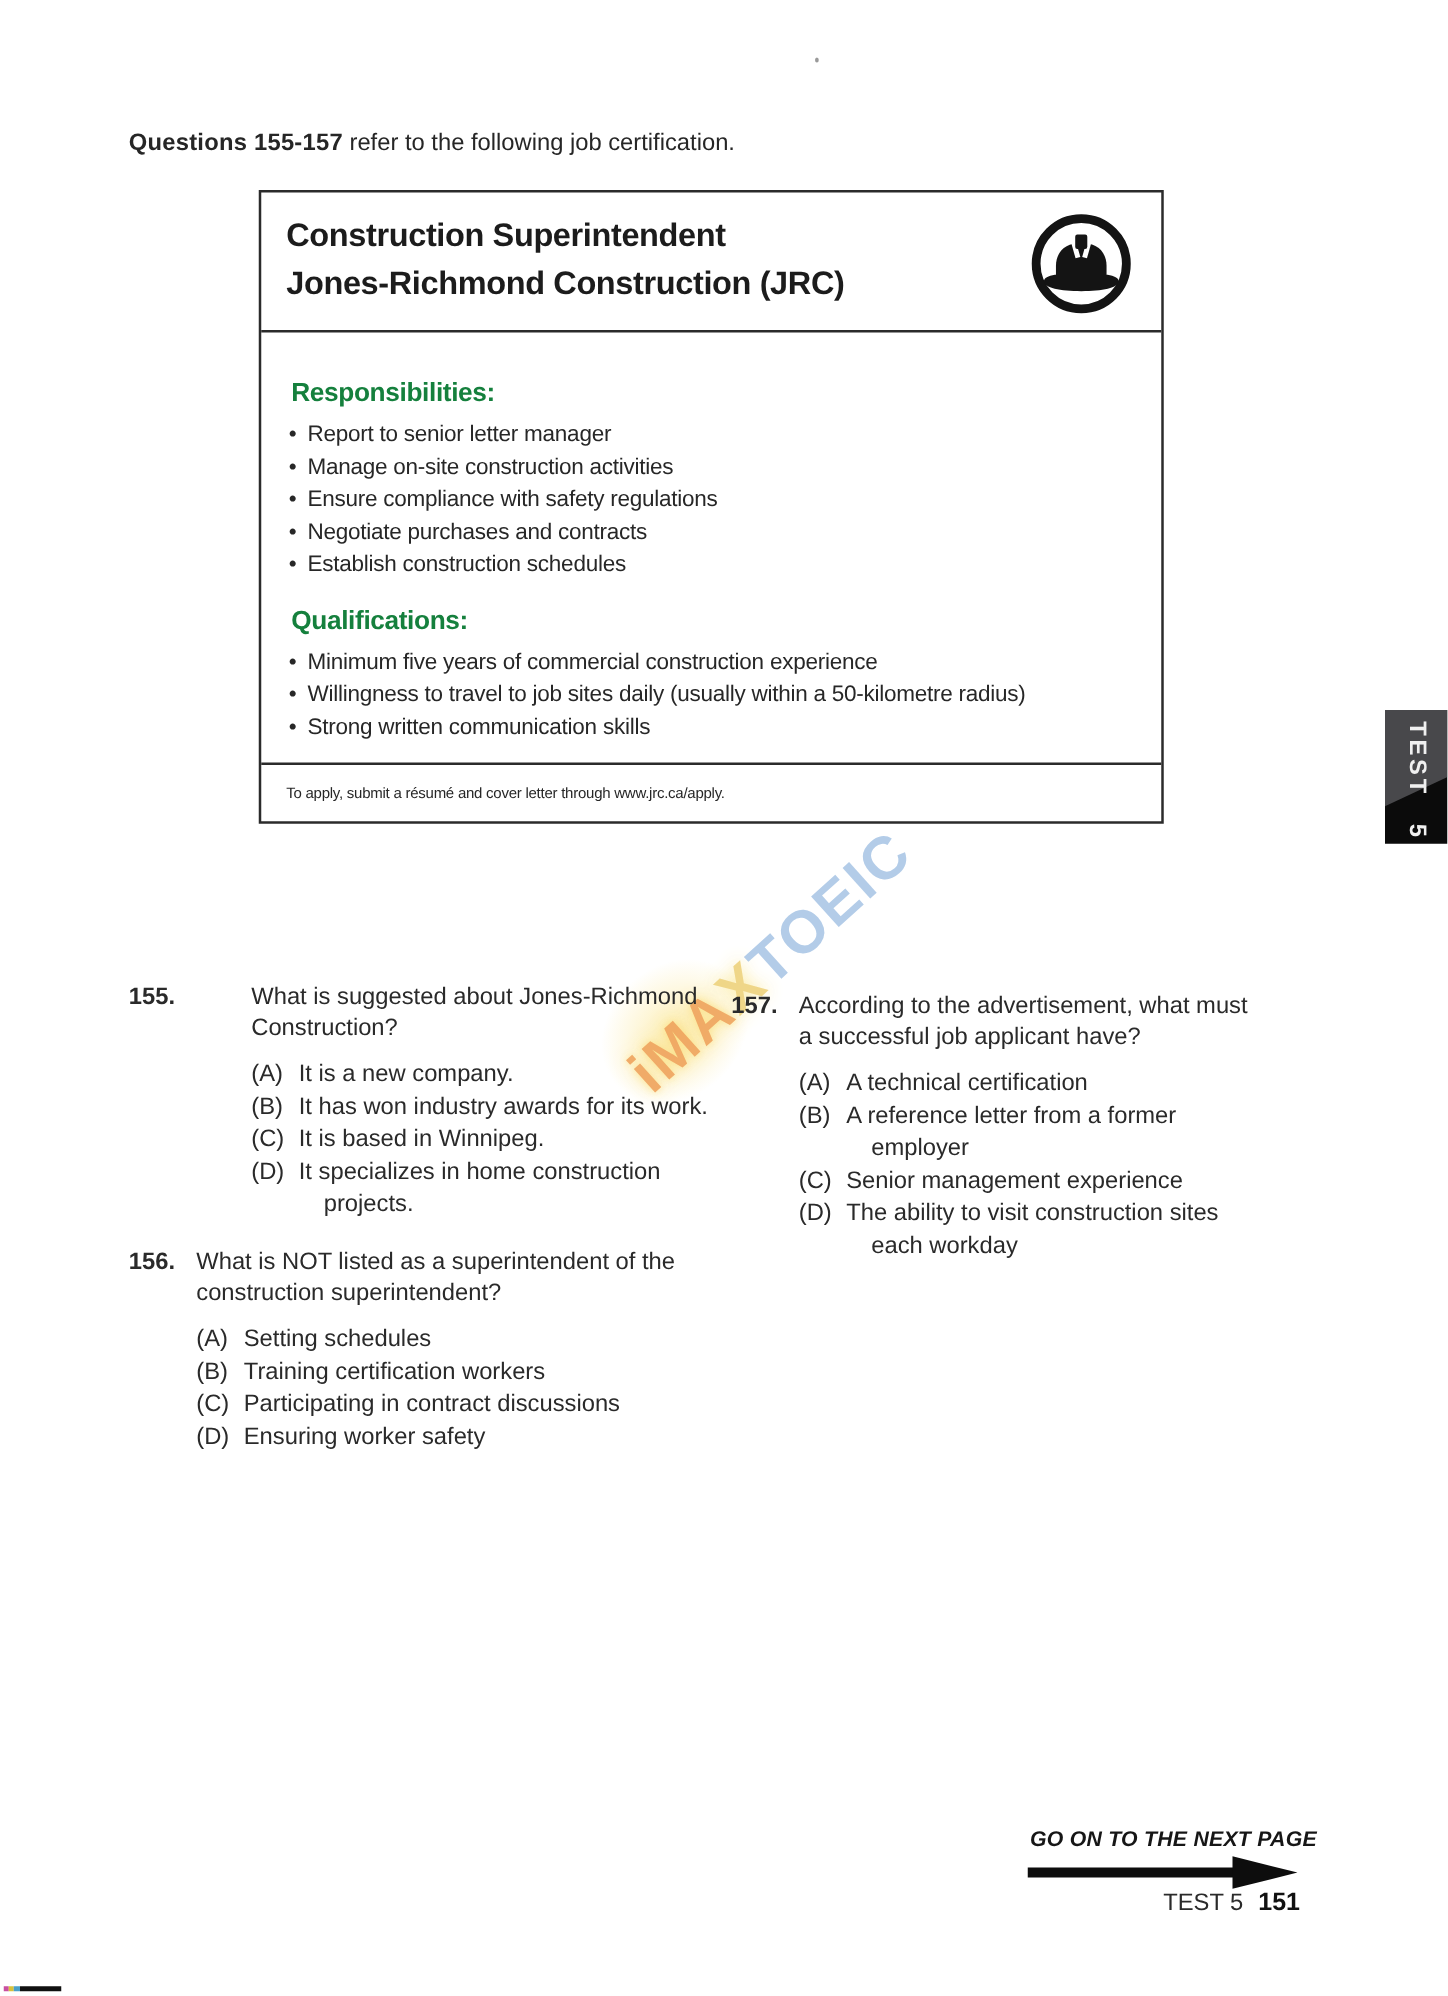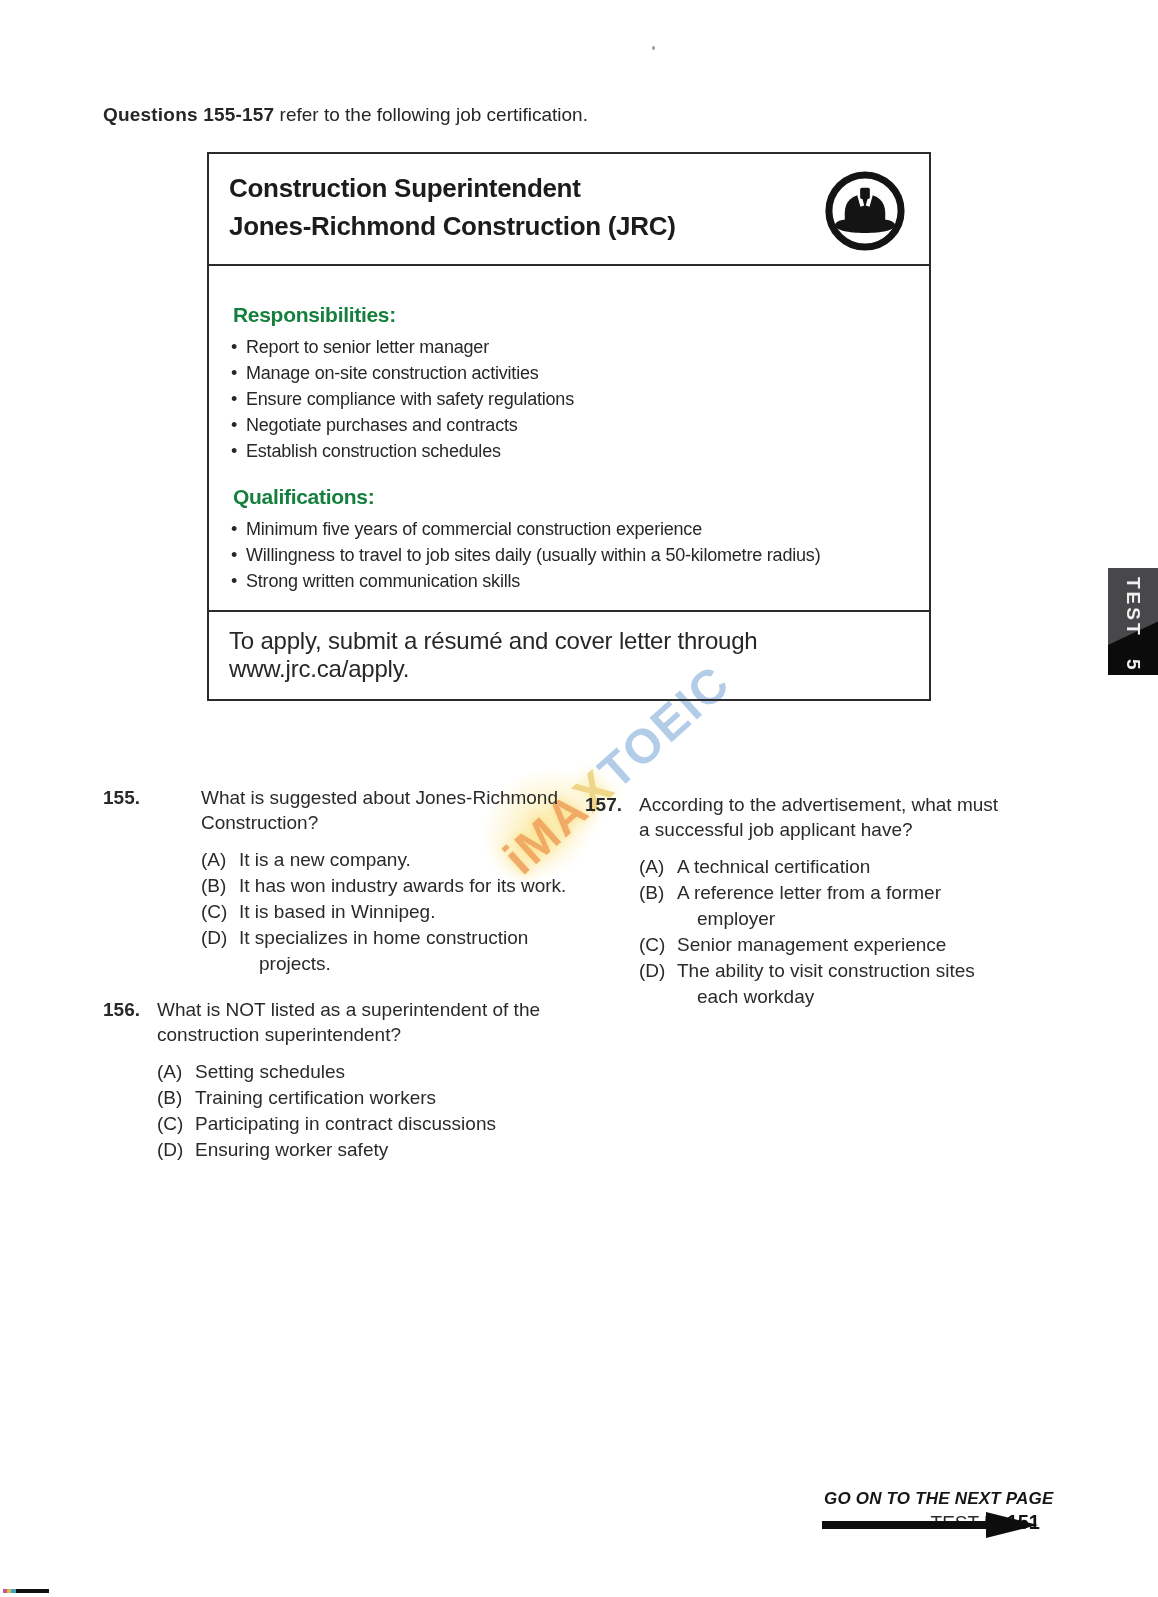--- a/index.html
+++ b/index.html
@@ -64,21 +64,21 @@
     font-size: 18px; line-height: 26px; letter-spacing: -0.2px; color: #272727;
   }
   .ad-intro { white-space: pre-line; line-height: 28px; margin-bottom: 20px; }
   .ad-heading { font-size: 21px; font-weight: bold; letter-spacing: -0.3px; margin: 20px 0 6px 4px; color: #15803d; }
   .ad-list { list-style: none; }
   .ad-list li { position: relative; padding-left: 17px; line-height: 26px; }
   .ad-list li::before { content: "\2022"; position: absolute; left: 2px; }
   .ad-apply {
     border-top: 2.5px solid #2b2b2b;
     padding: 15px 16px 16px 20px;
-    font-size: 24px; letter-spacing: -0.2px; color: #272727;
+    font-size: 12px; letter-spacing: -0.2px; color: #272727;
   }
 
   
   .side-tab {
     position: absolute; right: 0; top: 568px; width: 50px; height: 107px;
     background: #0b0b0b; z-index: 2;
   }
   .side-tab::before {
     content: ""; position: absolute; inset: 0; background: #48484b;
     clip-path: polygon(0 0, 100% 0, 100% 50%, 0 72%);
@@ -103,21 +103,21 @@
   .option { display: flex; line-height: 26px; }
   .opt-label { width: 38px; flex: none; }
   .opt-text { white-space: pre-line; padding-left: 20px; text-indent: -20px; }
 
   
   .go-on {
     position: absolute; left: 822px; top: 1462px; z-index: 1;
   }
   .go-on-text {
     font-style: italic; font-weight: bold; font-size: 17px;
-    letter-spacing: 0.2px; color: #161616; margin-left: 2px; margin-top: 27px;
+    letter-spacing: 0.2px; color: #161616; margin-left: 2px;
   }
   .go-on svg { display: block; margin-top: 2px; }
 
   .page-footer {
     position: absolute; top: 1511px; right: 118px;
     font-size: 19px; color: #2a2a2a;
   }
   .page-footer b { font-size: 20px; margin-left: 12px; color: #111; }
 
   

